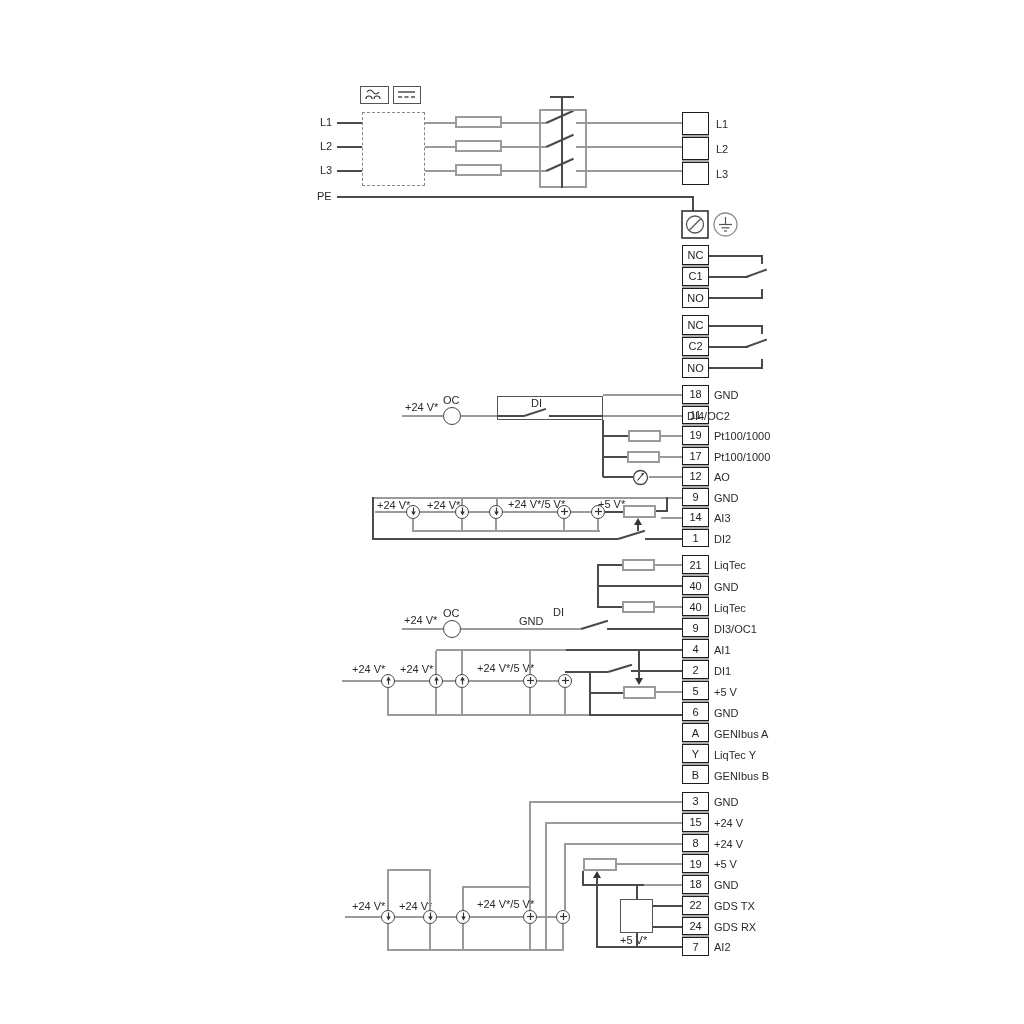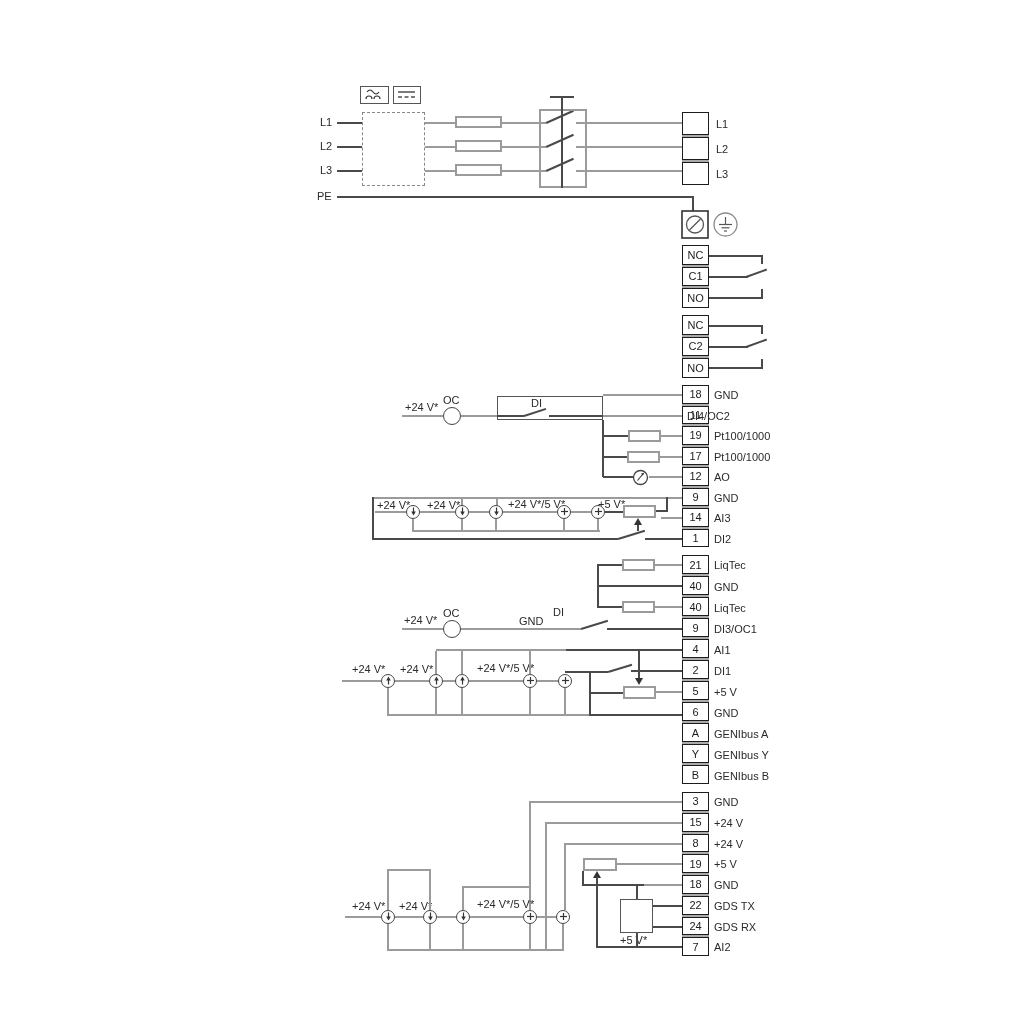--- a/index.html
+++ b/index.html
@@ -409,21 +409,21 @@
   </div>
   <div class="lbl" style="left:714px;top:559px">LiqTec</div>
   <div class="lbl" style="left:714px;top:581px">GND</div>
   <div class="lbl" style="left:714px;top:602px">LiqTec</div>
   <div class="lbl" style="left:714px;top:623px">DI3/OC1</div>
   <div class="lbl" style="left:714px;top:644px">AI1</div>
   <div class="lbl" style="left:714px;top:665px">DI1</div>
   <div class="lbl" style="left:714px;top:686px">+5 V</div>
   <div class="lbl" style="left:714px;top:707px">GND</div>
   <div class="lbl" style="left:714px;top:728px">GENIbus A</div>
-  <div class="lbl" style="left:714px;top:749px">GENIbus Y</div>
+  <div class="lbl" style="left:714px;top:749px">LiqTec Y</div>
   <div class="lbl" style="left:714px;top:770px">GENIbus B</div>
 
   <div class="tblock h187" style="left:682px;top:792px">
     <div class="tcell">3</div>
     <div class="tcell">15</div>
     <div class="tcell">8</div>
     <div class="tcell">19</div>
     <div class="tcell">18</div>
     <div class="tcell">22</div>
     <div class="tcell">24</div>

